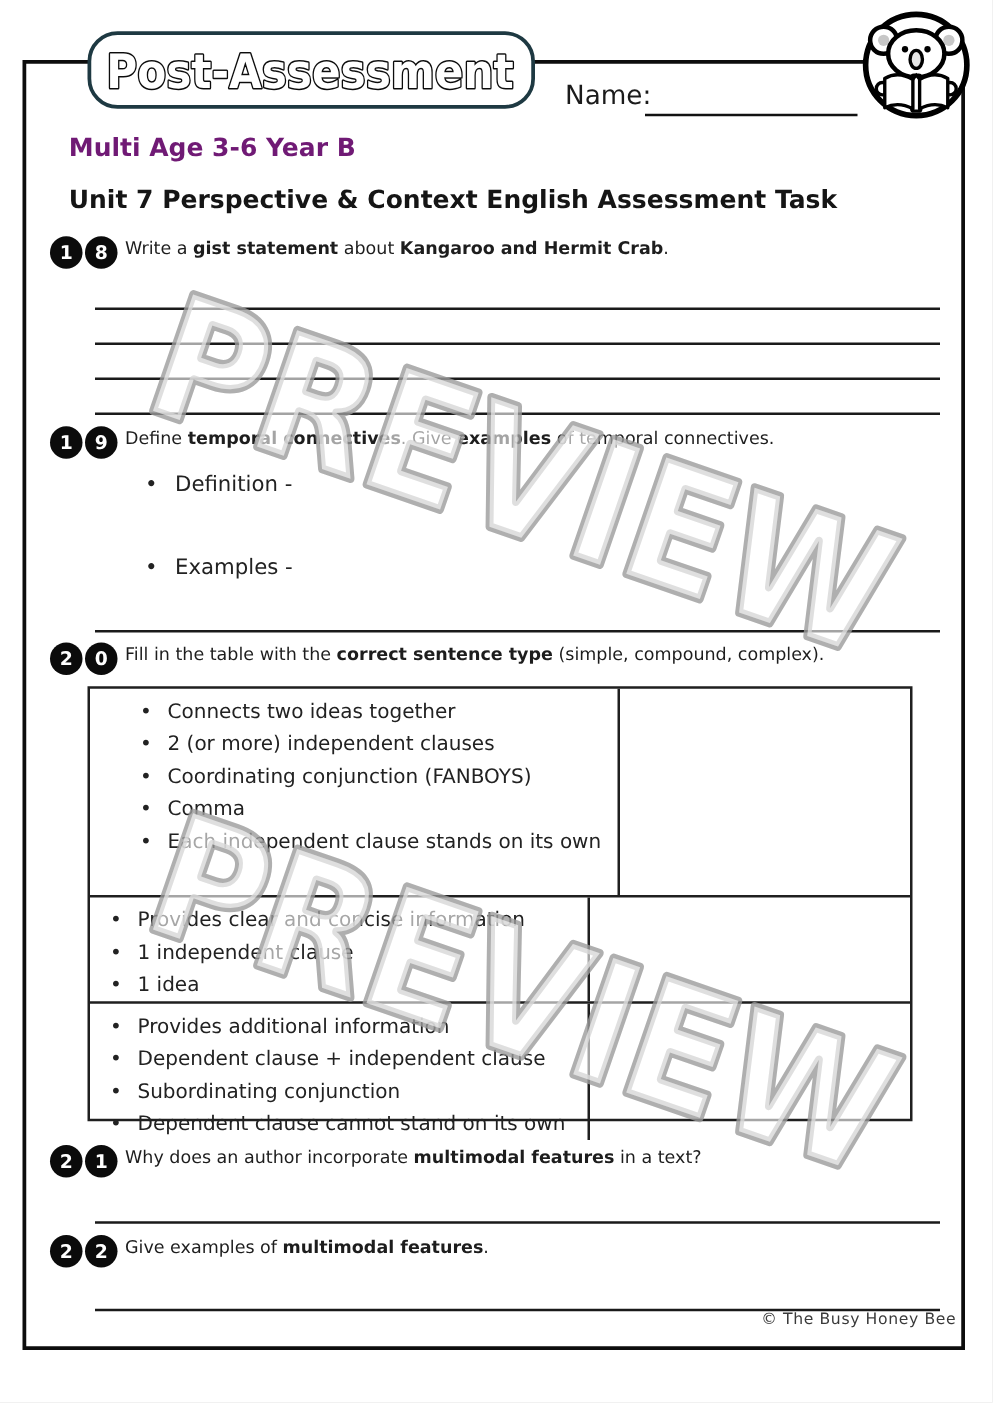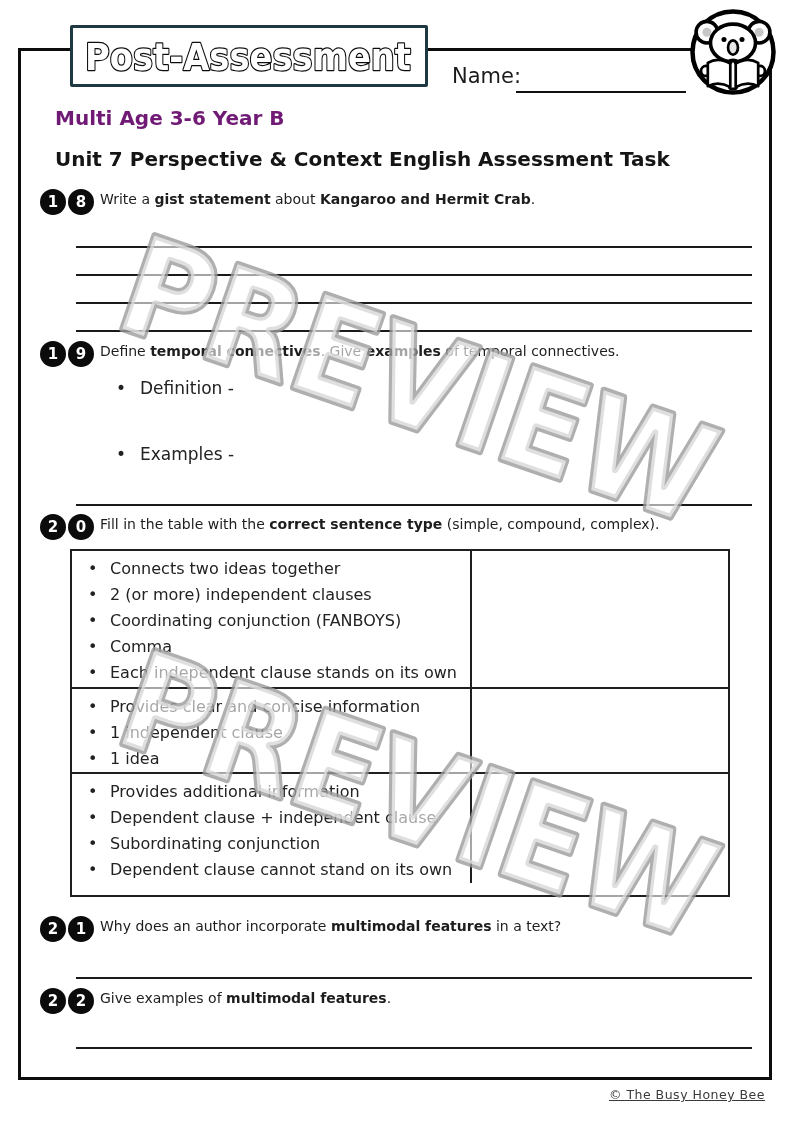--- a/index.html
+++ b/index.html
@@ -6,21 +6,21 @@
   .page{
     position:relative;width:794px;height:1122px;background:#ffffff;
     margin:0 auto;overflow:hidden;
     font-family:"DejaVu Sans","Liberation Sans",sans-serif;color:#1b1b1b;
   }
   
   .frame{position:absolute;left:18px;top:48px;width:754px;height:1032px;
     border:3px solid #0d0d0d;box-sizing:border-box;z-index:1;}
   
   .title-box{position:absolute;left:70px;top:25px;width:358px;height:62px;
-    background:#fff;border:3.5px solid #1e3942;border-radius:2px;box-sizing:border-box;
+    background:#fff;border:3.5px solid #1e3942;border-radius:24px;box-sizing:border-box;
     z-index:6;display:flex;align-items:center;justify-content:center;}
   
   .koala{position:absolute;left:688px;top:7px;width:90px;height:90px;z-index:6;}
   
   .name-label{position:absolute;left:452px;top:64px;font-size:21px;z-index:7;}
   .name-line{position:absolute;left:516px;top:91px;width:170px;height:0;
     border-top:2px solid #111;z-index:7;}
   
   .h1{position:absolute;left:55px;top:106px;font-size:20px;font-weight:700;color:#701a75;}
   .h2{position:absolute;left:55px;top:147px;font-size:20px;font-weight:700;color:#151515;}
@@ -40,26 +40,26 @@
   .tbl{position:absolute;left:70px;top:549px;width:660px;height:348px;
     border:2px solid #1f1f1f;box-sizing:border-box;z-index:2;}
   .tbl-row{display:flex;box-sizing:border-box;}
   .tbl-row + .tbl-row{border-top:2px solid #1f1f1f;flex-direction:column;}
   .cell-clues{width:400px;box-sizing:border-box;border-right:2px solid #1f1f1f;
     padding:5px 6px 0 8px;}
   .cell-answer{flex:1;}
   .tbl ul{margin:0;padding:0;list-style:none;}
   .tbl li{font-size:16px;line-height:26px;color:#222;padding-left:30px;position:relative;white-space:nowrap;}
   .tbl li::before{content:"•";position:absolute;left:8px;}
-  .r1{height:136px;} .r2{height:85px;} .r3{height:121px;}
+  .r1{height:165px;margin-left:24px;} .r2{height:85px;} .r3{height:121px;}
   
   .watermark-svg{position:absolute;left:0;top:0;z-index:40;pointer-events:none;}
   
-  .footer{position:absolute;top:1087px;right:29px;font-size:12.5px;color:#3a3a3a;
-    letter-spacing:0.5px;z-index:3;text-decoration:underline;}
+  .footer{position:absolute;top:1047px;right:29px;font-size:12.5px;color:#3a3a3a;
+    letter-spacing:0.5px;z-index:3;}
 </style>
 </head>
 <body>
 
 <div class="page">
 
   <div class="frame"></div>
 
   <div class="title-box">
     <svg width="344" height="54">

